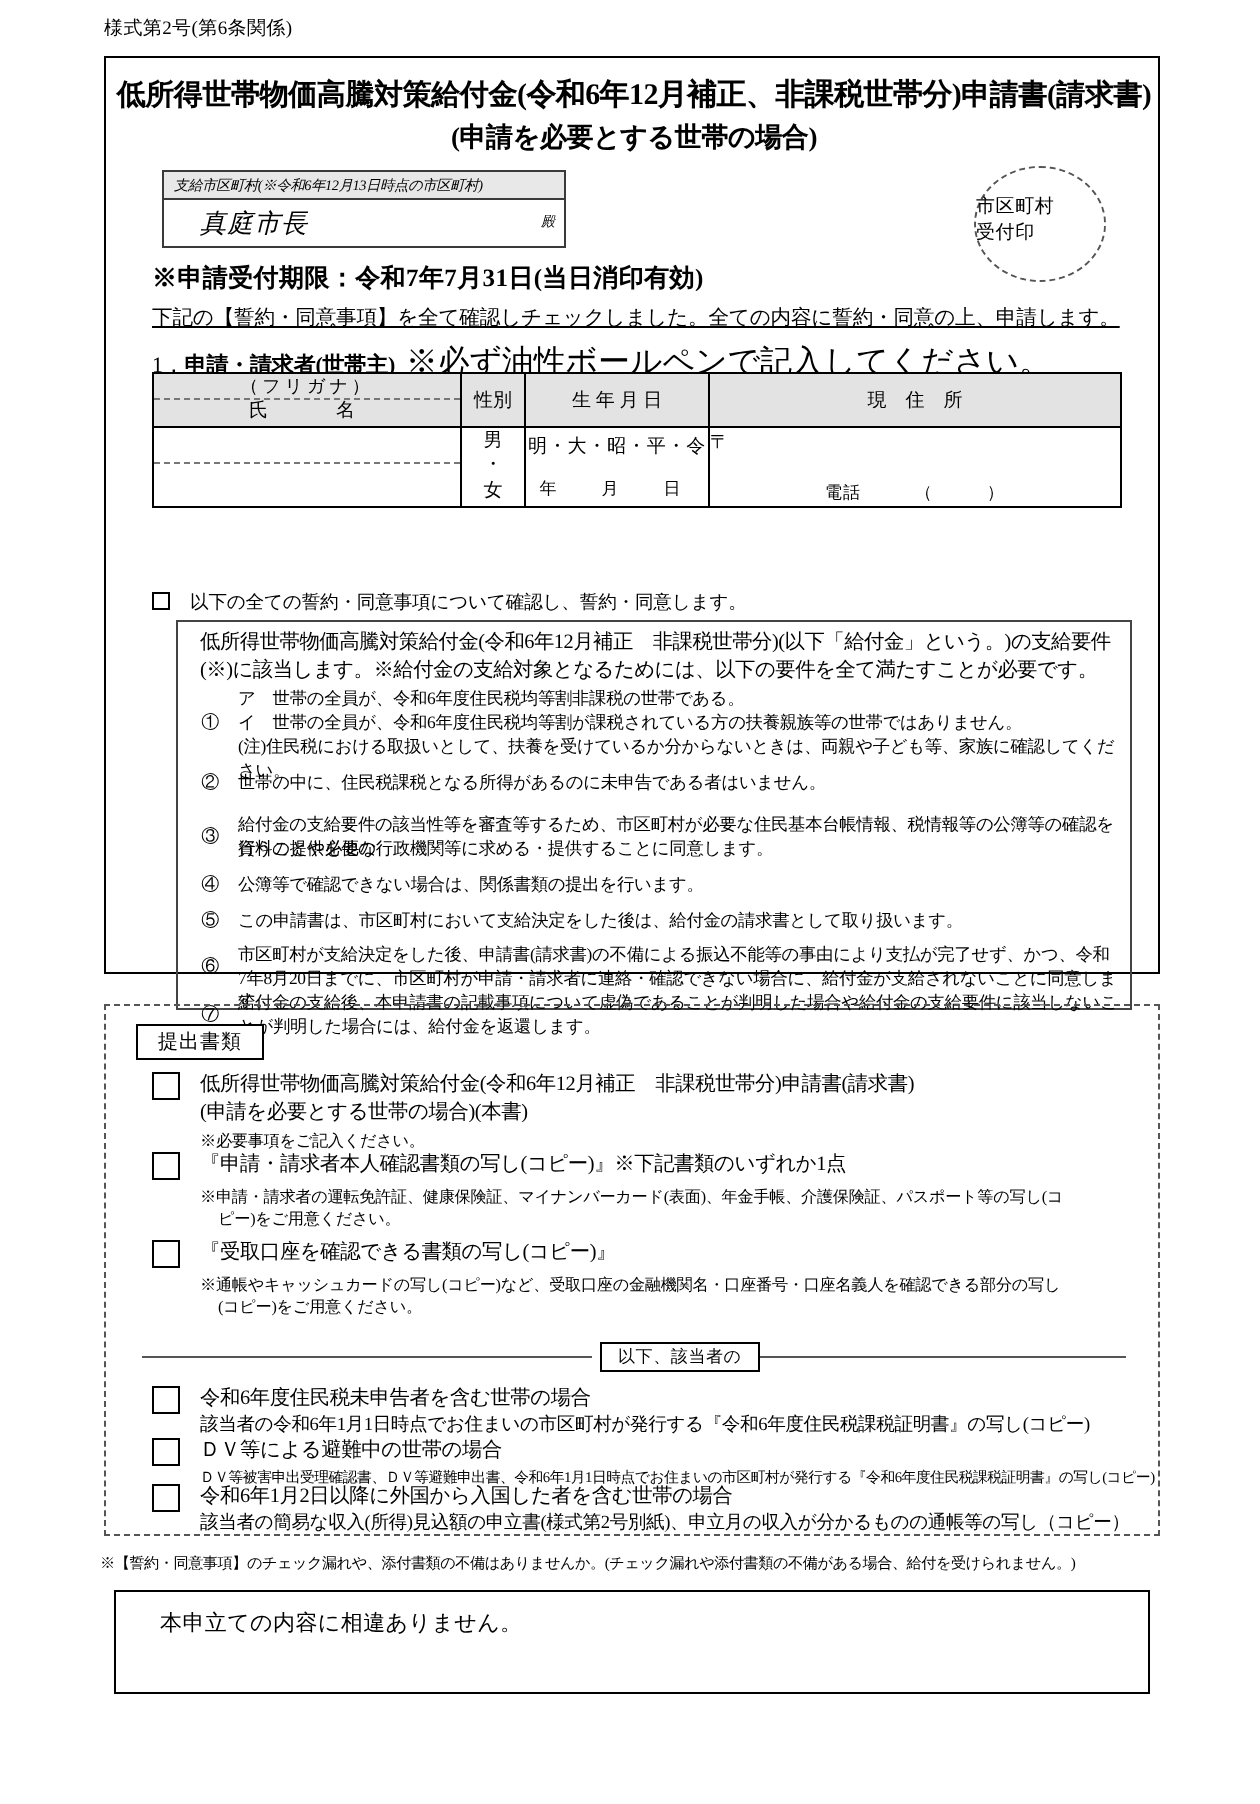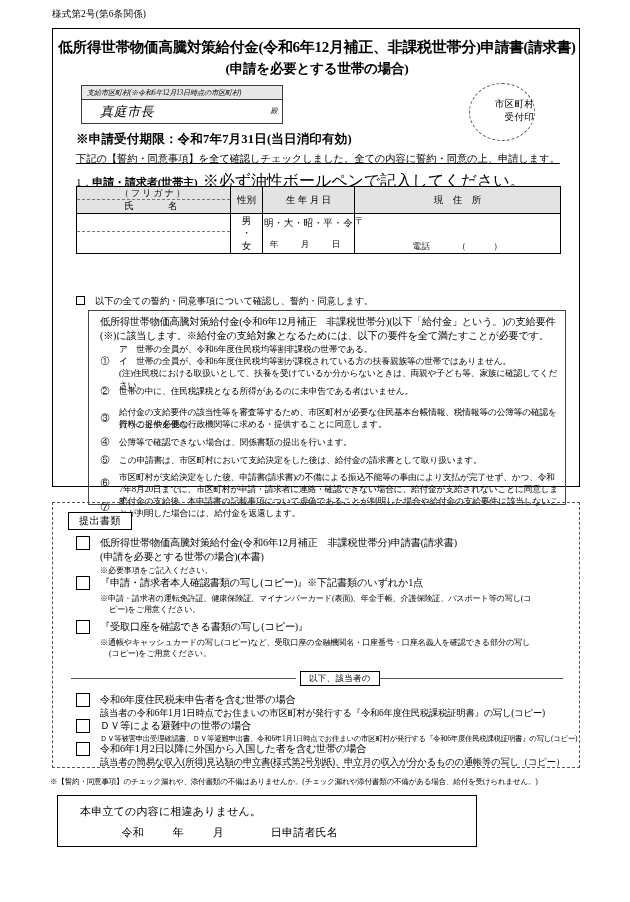--- a/index.html
+++ b/index.html
@@ -102,28 +102,28 @@
   .muni-dono {
     position: absolute;
     right: 4px;
     bottom: 0px;
     font-size: 7px;
   }
 
   
   .stamp {
     position: absolute;
-    left: 416px;
+    left: 434px;
     top: 54px;
     width: 66px;
     height: 58px;
     border: 1px dashed #555;
     border-radius: 50%;
     box-sizing: border-box;
-    text-align: right;
+    text-align: left;
     font-size: 9.5px;
     line-height: 13px;
     padding-top: 14px;
     letter-spacing: 0.3px;
   }
 
   
   .deadline {
     position: absolute;
     left: 23px;
@@ -396,25 +396,24 @@
     font-size: 7.6px;
     letter-spacing: -0.25px;
     white-space: nowrap;
   }
 
   
   .decl-box {
     position: absolute;
     left: 57px;
     top: 795px;
-    width: 420px;
+    width: 518px;
     height: 52px;
     border: 1px solid #000;
     box-sizing: border-box;
-    text-align: right;
   }
   .decl-line1 {
     position: absolute;
     left: 22px;
     top: 8px;
     font-size: 11px;
     letter-spacing: 0.2px;
   }
   .decl-line2 {
     position: absolute;
@@ -606,17 +605,16 @@
       <div class="doc-cb"></div>
       <div class="doc-main">令和6年1月2日以降に外国から入国した者を含む世帯の場合</div>
       <div class="doc-sub2" style="top:14px">該当者の簡易な収入(所得)見込額の申立書(様式第2号別紙)、申立月の収入が分かるものの通帳等の写し（コピー）</div>
     </div>
   </div>
 
   <div class="warn">※【誓約・同意事項】のチェック漏れや、添付書類の不備はありませんか。(チェック漏れや添付書類の不備がある場合、給付を受けられません。)</div>
 
   <div class="decl-box">
     <div class="decl-line1">本申立ての内容に相違ありません。</div>
-    <div class="decl-line2"><span class="sp-era">令和</span><span class="sp-y">年</span><span class="sp-m">月</span><span class="sp-d">日</span><span>申請者氏名</span></div>
   </div>
 
 
 </div>
 
 </body></html>

